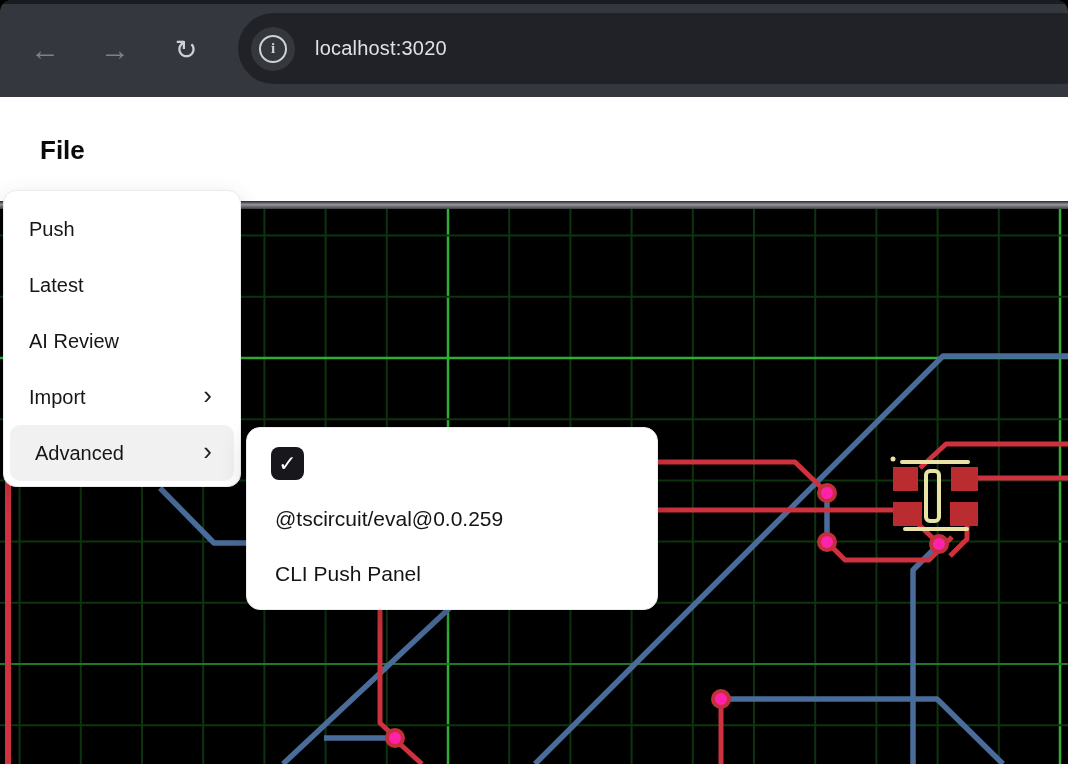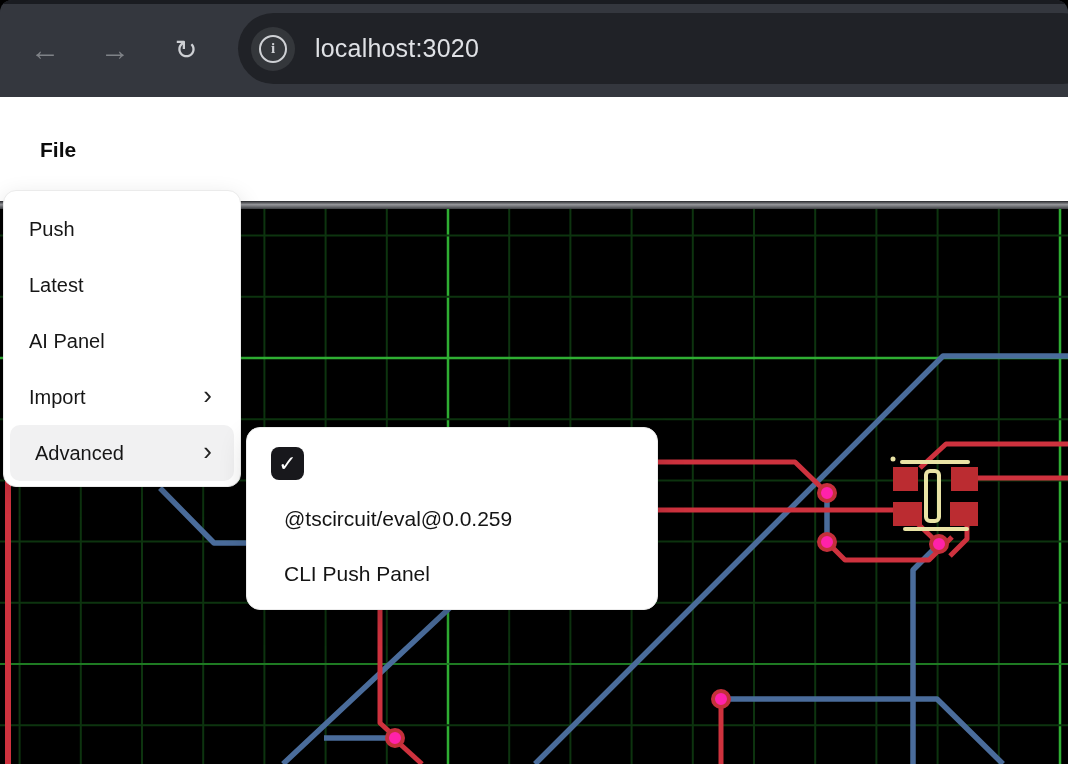--- a/index.html
+++ b/index.html
@@ -16,25 +16,25 @@
   .nav-back{left:23px;}
   .nav-fwd{left:93px;}
   .nav-reload{left:164px;color:#ced0d4;font-size:27px;}
   .url-pill{position:absolute;left:238px;top:13px;width:860px;height:71px;
             background:#202227;border-radius:36px;display:flex;align-items:center;}
   .info-circle{width:44px;height:44px;border-radius:50%;background:#34373b;
                margin-left:13px;display:flex;align-items:center;justify-content:center;flex:0 0 auto;}
   .info-glyph{width:24px;height:24px;border:2px solid #cfd1d5;border-radius:50%;
               color:#cfd1d5;font-size:15px;font-weight:600;display:flex;align-items:center;
               justify-content:center;font-family:"Liberation Serif","DejaVu Serif",serif;}
-  .url-text{color:#dfe1e5;font-size:25px;margin-left:20px;letter-spacing:0.2px;}
+  .url-text{color:#dfe1e5;font-size:20px;margin-left:20px;letter-spacing:0.2px;}
 
   
   .page{position:absolute;left:0;top:97px;width:1068px;height:104px;background:#ffffff;}
-  .file-label{position:absolute;left:40px;top:124px;font-size:21px;font-weight:600;
+  .file-label{position:absolute;left:40px;top:124px;font-size:26px;font-weight:600;
               color:#0b0b0b;height:52px;display:flex;align-items:center;}
 
   
   .canvas{position:absolute;left:0;top:201px;width:1068px;height:563px;background:#000;}
   .canvas svg{display:block;}
 
   
   .menu{position:absolute;left:3px;top:190px;width:238px;height:297px;background:#fff;
         border:1px solid #ebebeb;border-radius:13px;box-sizing:border-box;
         box-shadow:0 8px 24px rgba(0,0,0,.14);padding-top:10px;z-index:10;}
@@ -42,21 +42,21 @@
              padding-left:25px;font-size:20px;color:#161616;cursor:default;}
   .menu-item.hl{background:#f1f1f2;border-radius:10px;margin:0 6px;}
   .chev{position:absolute;right:28px;top:50%;transform:translateY(-54%);
         font-size:26px;color:#222;font-weight:400;}
   .menu-item.hl .chev{right:22px;}
 
   
   .submenu{position:absolute;left:246px;top:427px;width:412px;height:183px;background:#fff;
            border:1px solid #ececec;border-radius:14px;box-sizing:border-box;
            box-shadow:0 10px 28px rgba(0,0,0,.16);padding-top:8px;z-index:11;}
-  .sub-item{height:55px;display:flex;align-items:center;padding-left:37px;
+  .sub-item{height:55px;display:flex;align-items:center;padding-left:28px;
             font-size:21px;color:#141414;cursor:default;}
   .sub-item.with-check{padding-left:24px;}
   .checkbox{width:33px;height:33px;background:#18181c;border-radius:8px;
             display:flex;align-items:center;justify-content:center;
             color:#fff;font-size:22px;font-weight:700;margin-right:15px;flex:0 0 auto;}
 </style>
 </head>
 <body>
 
 <div class="chrome">
@@ -160,21 +160,21 @@
       <circle cx="939" cy="343" r="8"></circle>
       <circle cx="721" cy="498" r="8"></circle>
       <circle cx="395" cy="537" r="8"></circle>
     </g>
   </svg>
 </div>
 
 <div class="menu">
   <div class="menu-item">Push</div>
   <div class="menu-item">Latest</div>
-  <div class="menu-item">AI Panel</div>
+  <div class="menu-item">AI Review</div>
   <div class="menu-item">
     <span>Import</span>
     <span class="chev">›</span>
   </div>
   <div class="menu-item hl">
     <span>Advanced</span>
     <span class="chev">›</span>
   </div>
 </div>
 

